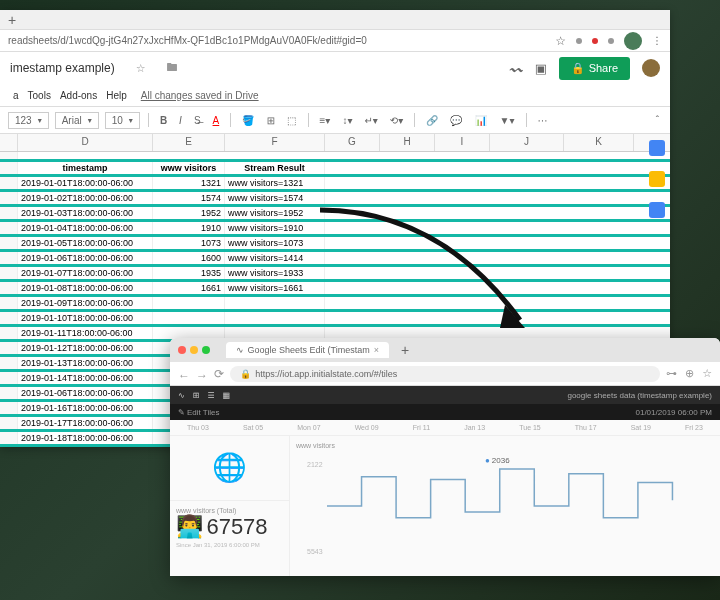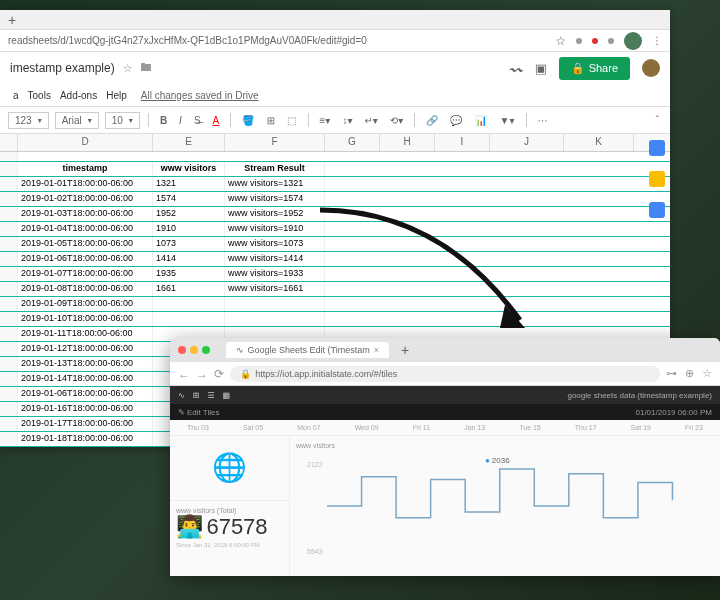--- a/index.html
+++ b/index.html
@@ -8,21 +8,21 @@
 .sheets-window{position:absolute;top:10px;left:0;width:670px;background:#fff;border-radius:3px;box-shadow:0 2px 10px rgba(0,0,0,0.3)}
 .tab-bar{height:20px;background:#f0f0f0;border-bottom:1px solid #ddd;display:flex;align-items:center;padding-left:8px}
 .tab-bar .plus{font-size:14px;color:#666}
 .url-bar{height:22px;background:#fff;border-bottom:1px solid #ddd;display:flex;align-items:center;padding:0 8px;font-size:10px;color:#666}
 .url-txt{flex:1}
 .url-icons{display:flex;gap:10px;align-items:center}
 .star{font-size:12px}
 .dot{width:6px;height:6px;border-radius:50%;background:#999}
 .avatar{width:18px;height:18px;border-radius:50%;background:#4a7c59}
 .title-row{height:32px;display:flex;align-items:center;padding:0 10px;justify-content:space-between}
-.title-left{display:flex;align-items:center;gap:8px}
+.title-left{display:flex;align-items:center;gap:21px}
 .doc-title{font-size:12px;color:#333}
 .starred{color:#999;font-size:11px}
 .folder{color:#999;font-size:11px}
 .title-right{display:flex;align-items:center;gap:12px}
 .trend{font-size:13px;color:#666}
 .incognito{font-size:13px;color:#666}
 .share-btn{background:#0f9d58;color:#fff;padding:5px 12px;border-radius:3px;font-size:11px;display:flex;align-items:center;gap:4px}
 .menu-row{height:22px;display:flex;align-items:center;padding:0 10px;font-size:10px;color:#333;gap:3px}
 .menu-row span{padding:0 3px}
 .changes{text-decoration:underline;color:#666;margin-left:5px}
@@ -36,25 +36,25 @@
 .ch-a{width:18px}
 .ch-d{width:135px}
 .ch-e{width:72px}
 .ch-f{width:100px}
 .ch-g{width:55px}
 .ch-h{width:55px}
 .ch-i{width:55px}
 .ch-j{width:74px}
 .ch-k{width:70px}
 .sheet-body{background:#fff}
-.srow{display:flex;height:15px;font-size:9px;border-bottom:1px solid #14b8a6}
+.srow{display:flex;height:15px;font-size:9px;border-bottom:3px solid #14b8a6}
 .srow .c{border-right:1px solid #eee;padding:1px 3px;overflow:hidden;white-space:nowrap}
 .c-a{width:18px;background:#f8f8f8}
 .c-d{width:135px}
-.c-e{width:72px;text-align:left}
+.c-e{width:72px;text-align:right}
 .c-f{width:100px}
 .hdr-row .c{font-weight:bold;text-align:center}
 .hdr-row .c-e{text-align:center}
 .side-apps{position:absolute;right:5px;top:130px;display:flex;flex-direction:column;gap:15px}
 .side-apps div{width:16px;height:16px;border-radius:3px}
 .sa1{background:#4285f4}
 .sa2{background:#fbbc04}
 .sa3{background:#4285f4;border-radius:50%}
 .arrow{position:absolute;top:200px;left:300px;width:280px;height:180px;pointer-events:none}
 .arrow svg{width:100%;height:100%}
@@ -209,21 +209,21 @@
         </div>
         <div class="srow">
           <div class="c c-a"></div>
           <div class="c c-d">2019-01-05T18:00:00-06:00</div>
           <div class="c c-e">1073</div>
           <div class="c c-f">www visitors=1073</div>
         </div>
         <div class="srow">
           <div class="c c-a"></div>
           <div class="c c-d">2019-01-06T18:00:00-06:00</div>
-          <div class="c c-e">1414</div>
+          <div class="c c-e">1600</div>
           <div class="c c-f">www visitors=1414</div>
         </div>
         <div class="srow">
           <div class="c c-a"></div>
           <div class="c c-d">2019-01-07T18:00:00-06:00</div>
           <div class="c c-e">1935</div>
           <div class="c c-f">www visitors=1933</div>
         </div>
         <div class="srow">
           <div class="c c-a"></div>

